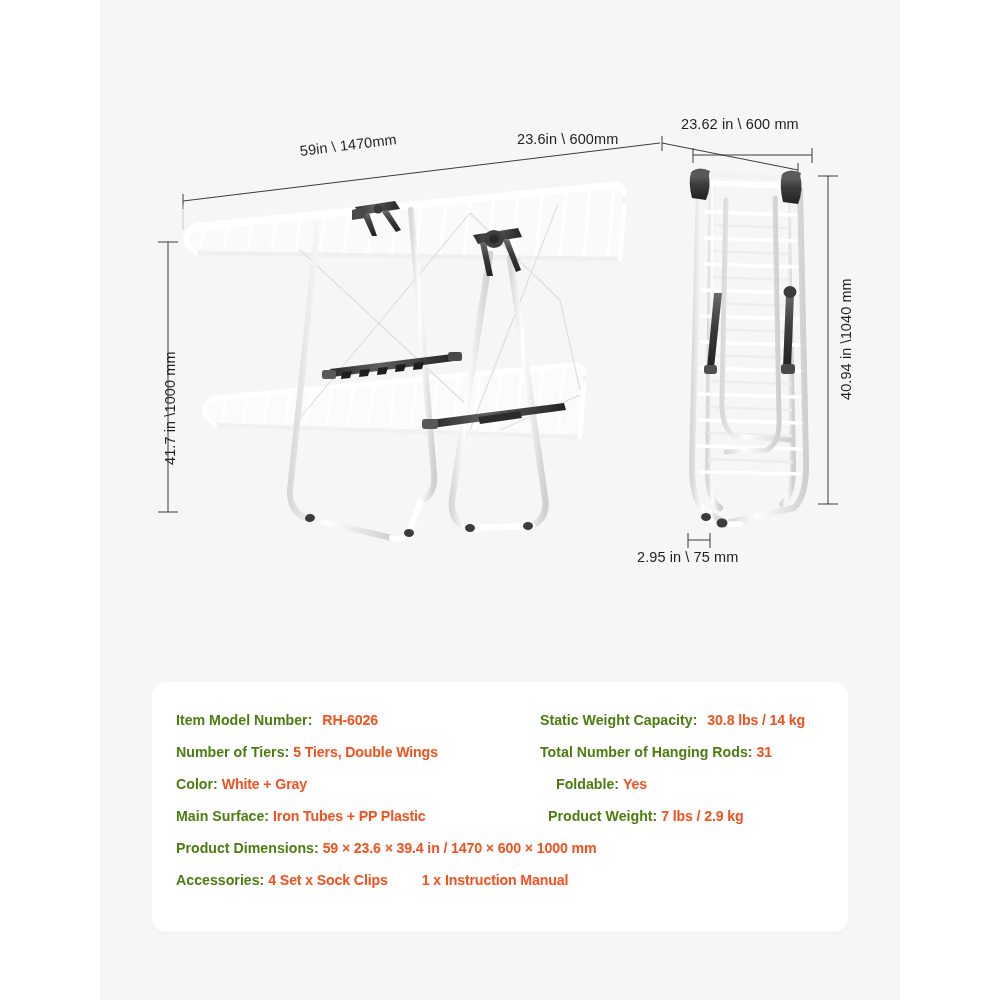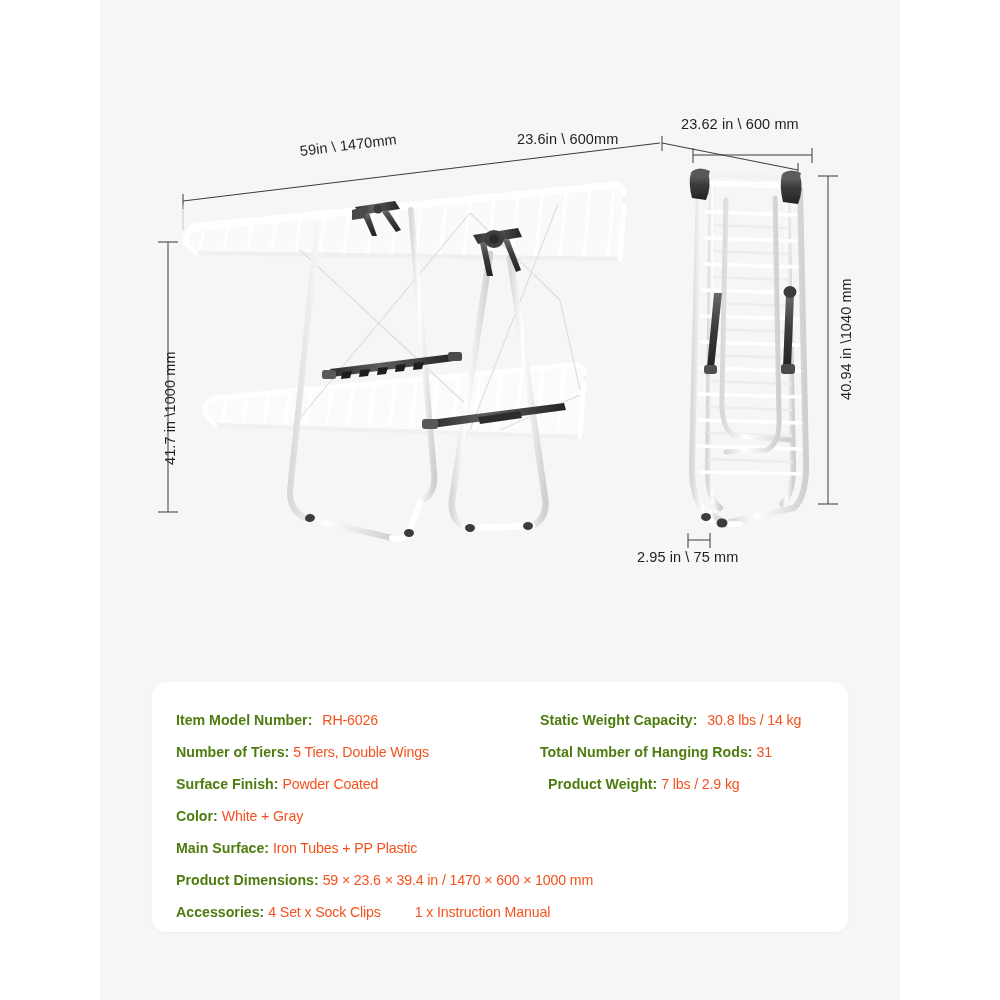--- a/index.html
+++ b/index.html
@@ -32,21 +32,21 @@
   }
   .spec-cols{position:relative;width:100%;height:100%;}
   .col{position:absolute;top:22px;}
   .col-left{left:24px;width:360px;}
   .col-right{left:388px;width:300px;}
   .spec-row{
     height:32px;line-height:32px;white-space:nowrap;
     font-size:14.2px;color:#6d6d6d;
   }
   .spec-label{color:#4d7c0f;font-weight:700;}
-  .spec-value{color:#f4511e;font-weight:normal;letter-spacing:-.15px;}
+  .spec-value{color:#f4511e;font-weight:bold;letter-spacing:-.15px;}
   .spec-value.sp{margin-left:6px;}
   .gap{display:inline-block;width:34px;}
   .indent-1{padding-left:16px;}
   .indent-2{padding-left:8px;}
 </style>
 </head>
 <body>
 
 <div class="page">
   <div class="canvas"></div>
@@ -323,42 +323,42 @@
     <div class="spec-cols">
 
       <div class="col col-left">
         <div class="spec-row">
           <span class="spec-label">Item Model Number: </span><span class="spec-value sp">RH-6026</span>
         </div>
         <div class="spec-row">
           <span class="spec-label">Number of Tiers: </span><span class="spec-value">5 Tiers, Double Wings</span>
         </div>
         <div class="spec-row">
-          <span class="spec-label">Surface Finish: </span><span class="spec-value">Powder Coated</span>
-        </div>
-        <div class="spec-row">
           <span class="spec-label">Color: </span><span class="spec-value">White + Gray</span>
         </div>
         <div class="spec-row">
           <span class="spec-label">Main Surface: </span><span class="spec-value">Iron Tubes + PP Plastic</span>
         </div>
         <div class="spec-row">
           <span class="spec-label">Product Dimensions: </span><span class="spec-value">59 × 23.6 × 39.4 in / 1470 × 600 × 1000 mm</span>
         </div>
         <div class="spec-row">
           <span class="spec-label">Accessories: </span><span class="spec-value">4 Set x Sock Clips</span><span class="gap"></span><span class="spec-value">1 x Instruction Manual</span>
         </div>
       </div>
 
       <div class="col col-right">
         <div class="spec-row">
           <span class="spec-label">Static Weight Capacity: </span><span class="spec-value sp">30.8 lbs / 14 kg</span>
         </div>
         <div class="spec-row">
           <span class="spec-label">Total Number of Hanging Rods: </span><span class="spec-value">31</span>
+        </div>
+        <div class="spec-row indent-1">
+          <span class="spec-label">Foldable: </span><span class="spec-value">Yes</span>
         </div>
         <div class="spec-row indent-2">
           <span class="spec-label">Product Weight: </span><span class="spec-value">7 lbs / 2.9 kg</span>
         </div>
       </div>
 
     </div>
   </div>
 </div>
 

